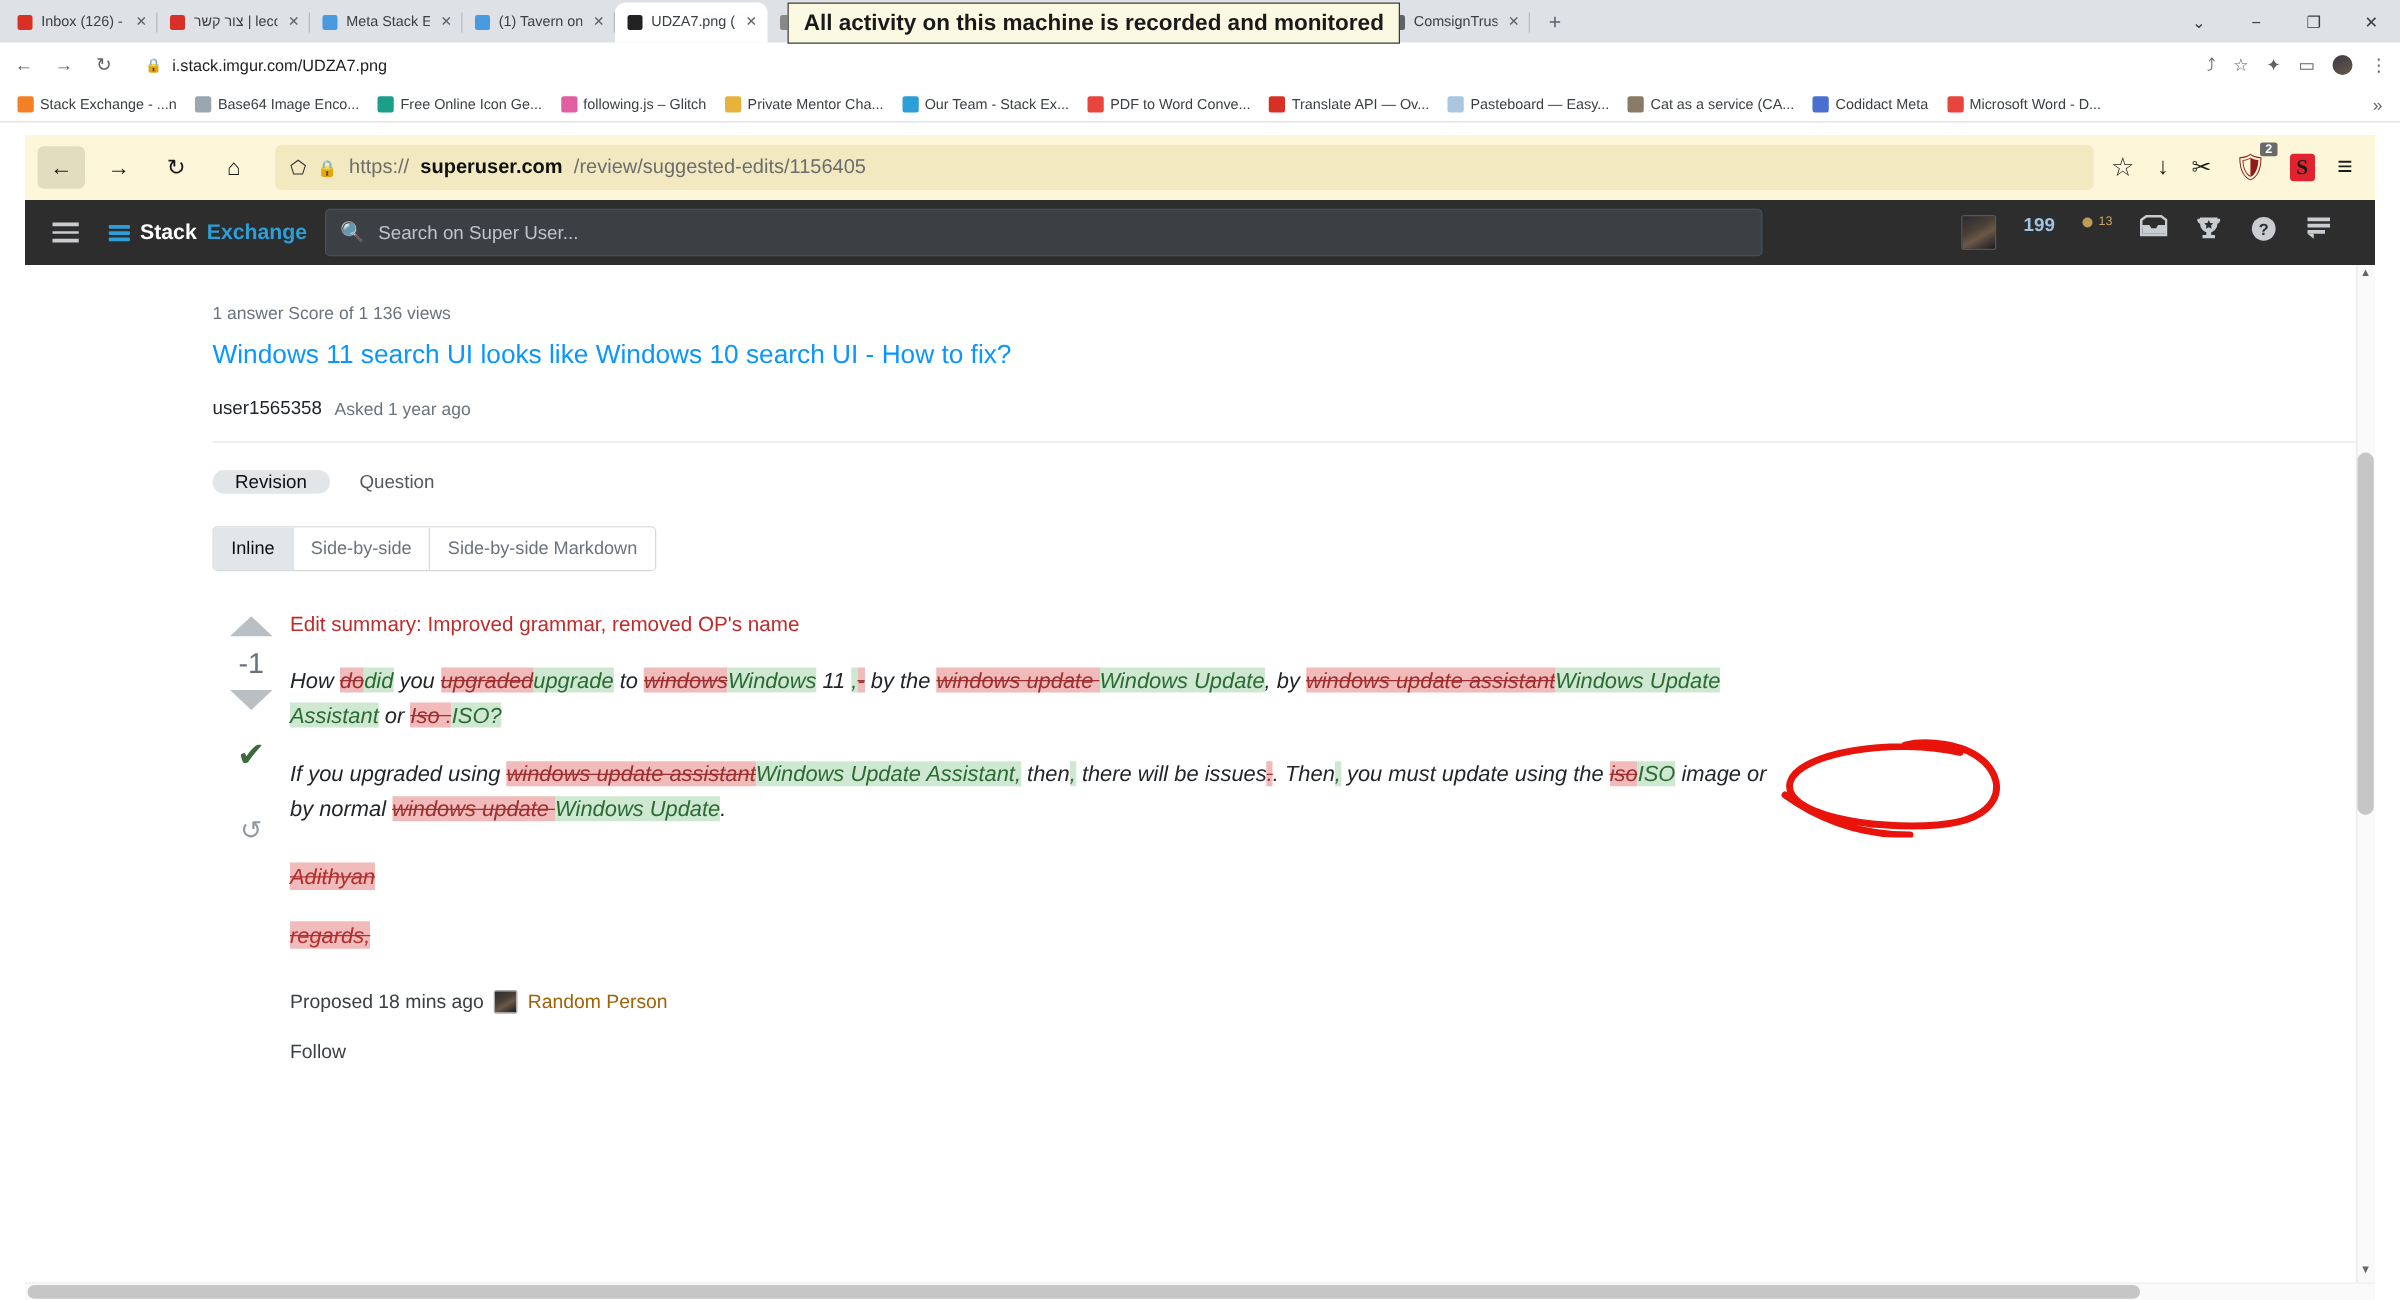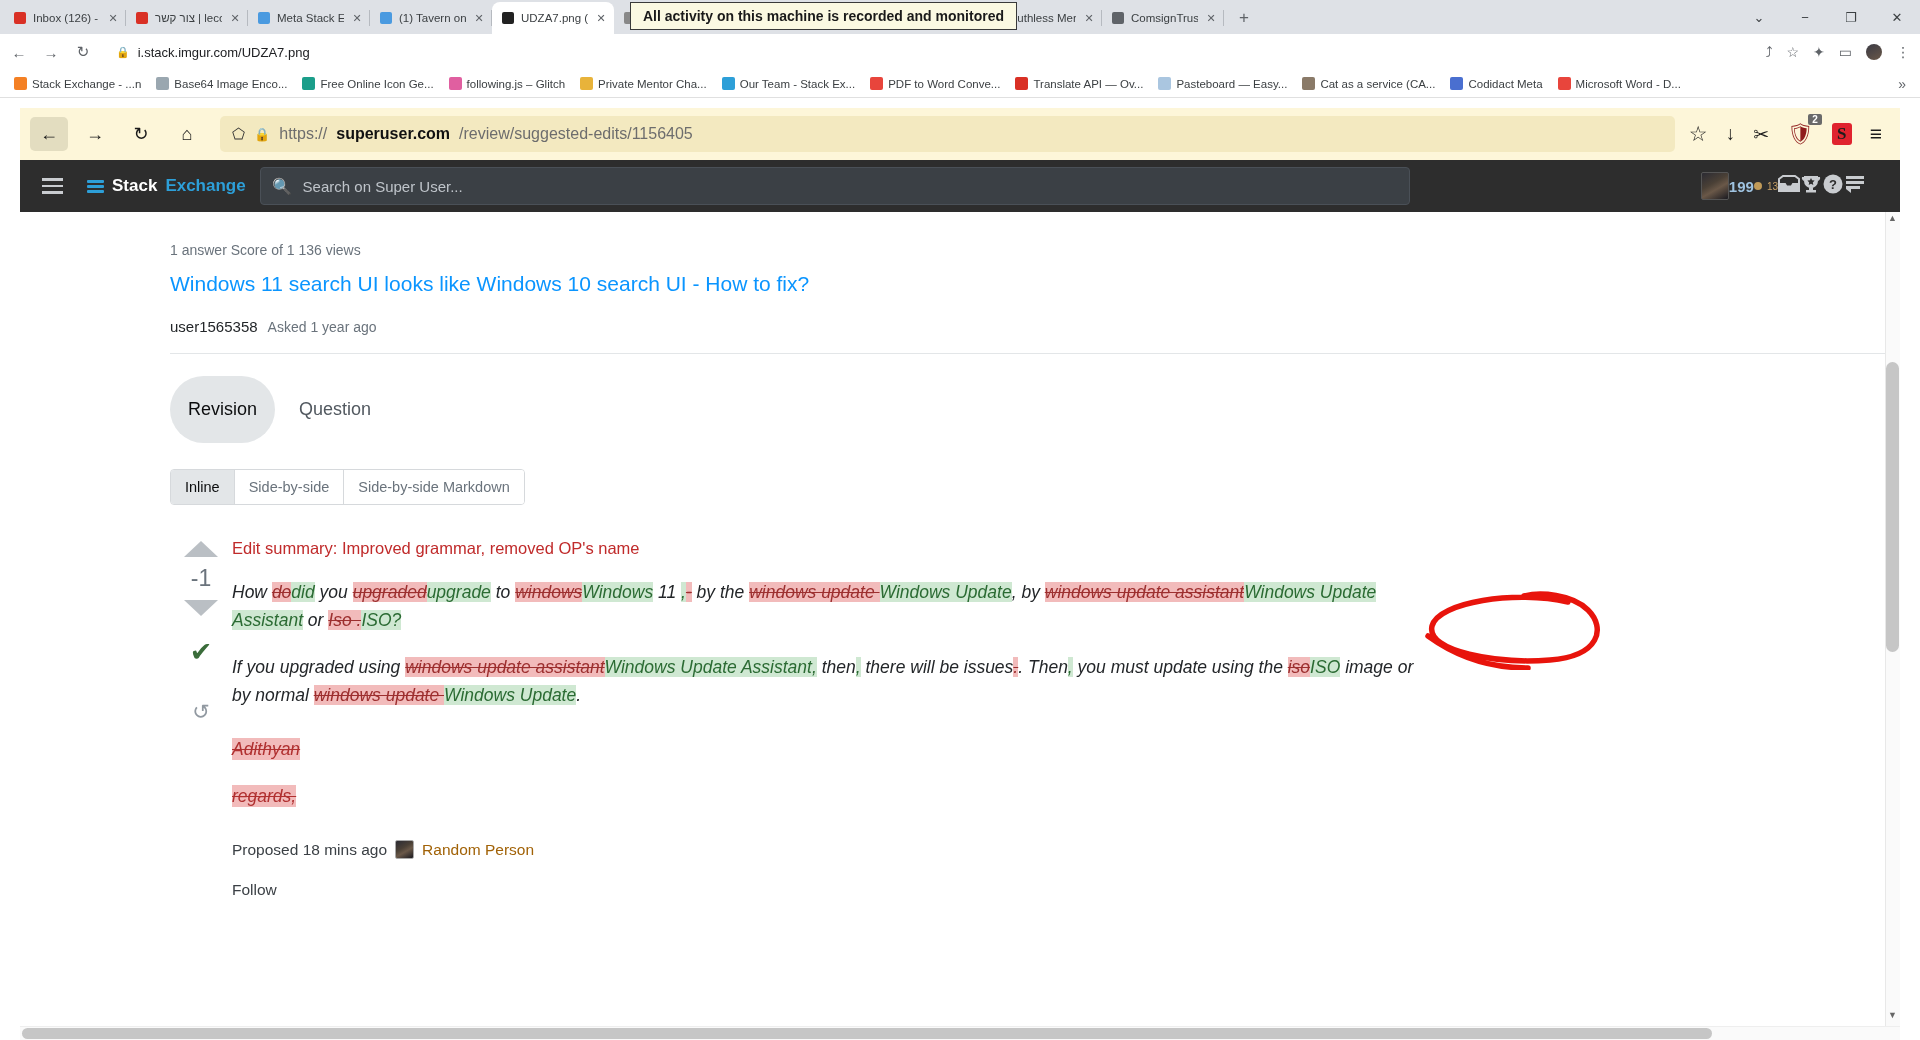--- a/index.html
+++ b/index.html
@@ -57,21 +57,21 @@
   .win-controls div {
     width: 46px; height: 34px; display: flex;
     align-items: center; justify-content: center;
     font-size: 13px; color: #3c4043;
   }
 
   
   .rec-banner {
     position: absolute; left: 630px; top: 2px;
     background: #fbf9e2; border: 1px solid #3a3a3a;
-    padding: 5px 12px; font-size: 14px; font-weight: bold;
+    padding: 5px 12px; font-size: 18px; font-weight: bold;
     color: #1a1a1a; z-index: 20; white-space: nowrap;
   }
 
   .chrome-toolbar {
     height: 36px; background: #ffffff;
     display: flex; align-items: center; padding: 0 10px; gap: 14px;
   }
   .ctb-icon { font-size: 15px; color: #5f6368; width: 18px; text-align: center; }
   .omnibox {
     flex: 1; display: flex; align-items: center; gap: 8px;
@@ -144,21 +144,21 @@
   .se-logo .lg-stack { color: #fff; font-weight: bold; }
   .se-logo .lg-exch { color: #2d9fd8; font-weight: bold; }
   .se-logo-mark { display: flex; flex-direction: column; gap: 2px; }
   .se-logo-mark i { display: block; width: 17px; height: 3px; background: #2d9fd8; border-radius: 1px; }
   .se-logo-mark i.b { width: 17px; }
   .se-search {
     flex: 1; height: 38px; background: #3b4045; border: 1px solid #4a5057;
     border-radius: 4px; display: flex; align-items: center; gap: 10px;
     padding: 0 12px; color: #bfc4ca; font-size: 15px; max-width: 1150px;
   }
-  .se-right { display: flex; align-items: center; margin-left: auto; padding-right: 22px; }
+  .se-right { display: flex; align-items: flex-start; gap: 22px; margin-left: auto; padding-right: 22px; }
   .se-avatar {
     width: 28px; height: 28px; border-radius: 2px;
     background: linear-gradient(150deg,#2b2b33 0%,#4a4036 40%,#6a5848 60%,#1a1a20 100%);
     border: 1px solid #555;
   }
   .se-rep { color: #9fc3e0; font-weight: bold; font-size: 15px; }
   .se-badge { color: #c8a165; font-size: 10px; display: flex; align-items: center; gap: 5px; }
   .se-badge .dot { width: 8px; height: 8px; border-radius: 50%; background: #c09a58; display: inline-block; }
   .se-icon { color: #c9ccd0; font-size: 17px; }
 
@@ -173,21 +173,21 @@
   .q-link { font-size: 21px; color: #0a95ff; text-decoration: none; display: block; margin-bottom: 22px; }
   .owner-row {
     display: flex; justify-content: flex-start; align-items: center; gap: 10px;
     font-size: 14px; color: #6a737c; padding-right: 168px;
     border-bottom: 1px solid #e3e6e8; padding-bottom: 18px; margin-bottom: 22px;
   }
   .owner-row .uname { color: #232629; font-size: 15px; }
 
   .tabrow { display: flex; gap: 6px; margin-bottom: 26px; }
   .tabrow .tbtn {
-    font-size: 18px; padding: 23px 18px; border-radius: 999px;
+    font-size: 15px; padding: 1px 18px; border-radius: 999px;
     color: #525960;
   }
   .tabrow .tbtn.sel { background: #e3e6e8; color: #0c0d0e; }
 
   .seg { display: inline-flex; border: 1px solid #d6d9dc; border-radius: 4px; overflow: hidden; margin-bottom: 28px; }
   .seg div {
     font-size: 14.5px; padding: 9px 14px; color: #6a737c;
     border-right: 1px solid #d6d9dc; background: #fff;
   }
   .seg div:last-child { border-right: none; }

